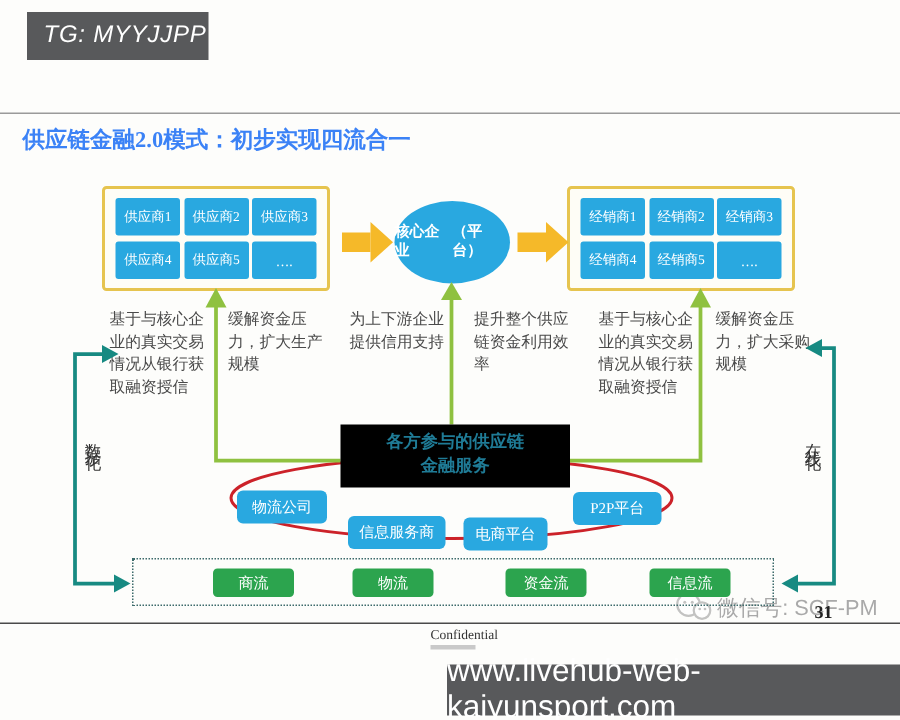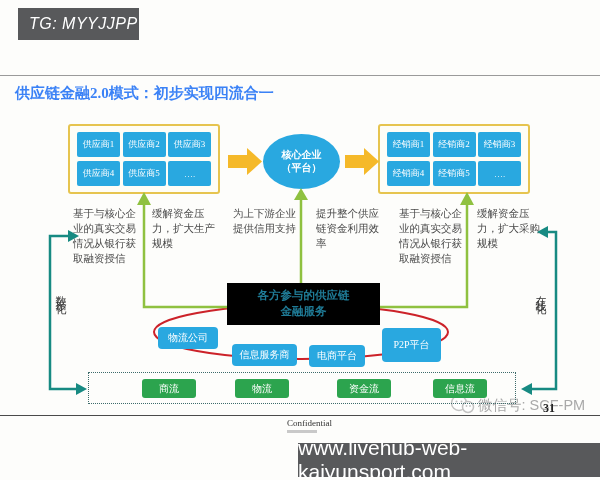--- a/index.html
+++ b/index.html
@@ -41,22 +41,22 @@
     width:43px; height:25px; background:#29a8e0; color:#fff;
     display:flex; align-items:center; justify-content:center;
     font-size:9px; border-radius:2px; white-space:nowrap;
   }
   .suppliers { left:68px; top:124px; }
   .dealers  { left:378px; top:124px; }
   
   .core-circle {
     position:absolute; left:263px; top:134px; width:77px; height:55px;
     background:#29a8e0; border-radius:50%; color:#fff; font-weight:bold;
-    display:flex; flex-direction:column; align-items:center; justify-content:center;
-    font-size:10px; line-height:1.25; text-align:center;
+    display:flex; flex-direction:row; align-items:center; justify-content:center;
+    font-size:10px; line-height:1.25; text-align:left;
   }
   
   .note {
     position:absolute; top:207px; width:66px; font-size:10.5px; line-height:1.42;
     color:#4a4a4a; text-align:left;
   }
   .n1 { left:73px; }  .n2 { left:152px; } .n3 { left:233px; }
   .n4 { left:316px; } .n5 { left:399px; } .n6 { left:477px; }
   
   .vside {
@@ -74,21 +74,21 @@
   }
   
   .participant {
     position:absolute; background:#29a8e0; color:#fff; font-size:10px;
     display:flex; align-items:center; justify-content:center; border-radius:4px;
     white-space:nowrap; z-index:4;
   }
   .p1 { left:158px; top:327px; width:60px; height:22px; }
   .p2 { left:232px; top:344px; width:65px; height:22px; }
   .p3 { left:309px; top:345px; width:56px; height:22px; }
-  .p4 { left:382px; top:328px; width:59px; height:34px; }
+  .p4 { left:382px; top:328px; width:59px; height:22px; }
   
   .flow-box {
     position:absolute; left:88px; top:372px; width:428px; height:32px;
     border:1.5px dotted #3d6b6b; z-index:2;
   }
   .flow-item {
     position:absolute; top:379px; width:54px; height:19px; background:#2ca44e;
     color:#fff; font-size:10px; display:flex; align-items:center; justify-content:center;
     border-radius:3px; z-index:3; white-space:nowrap;
   }

